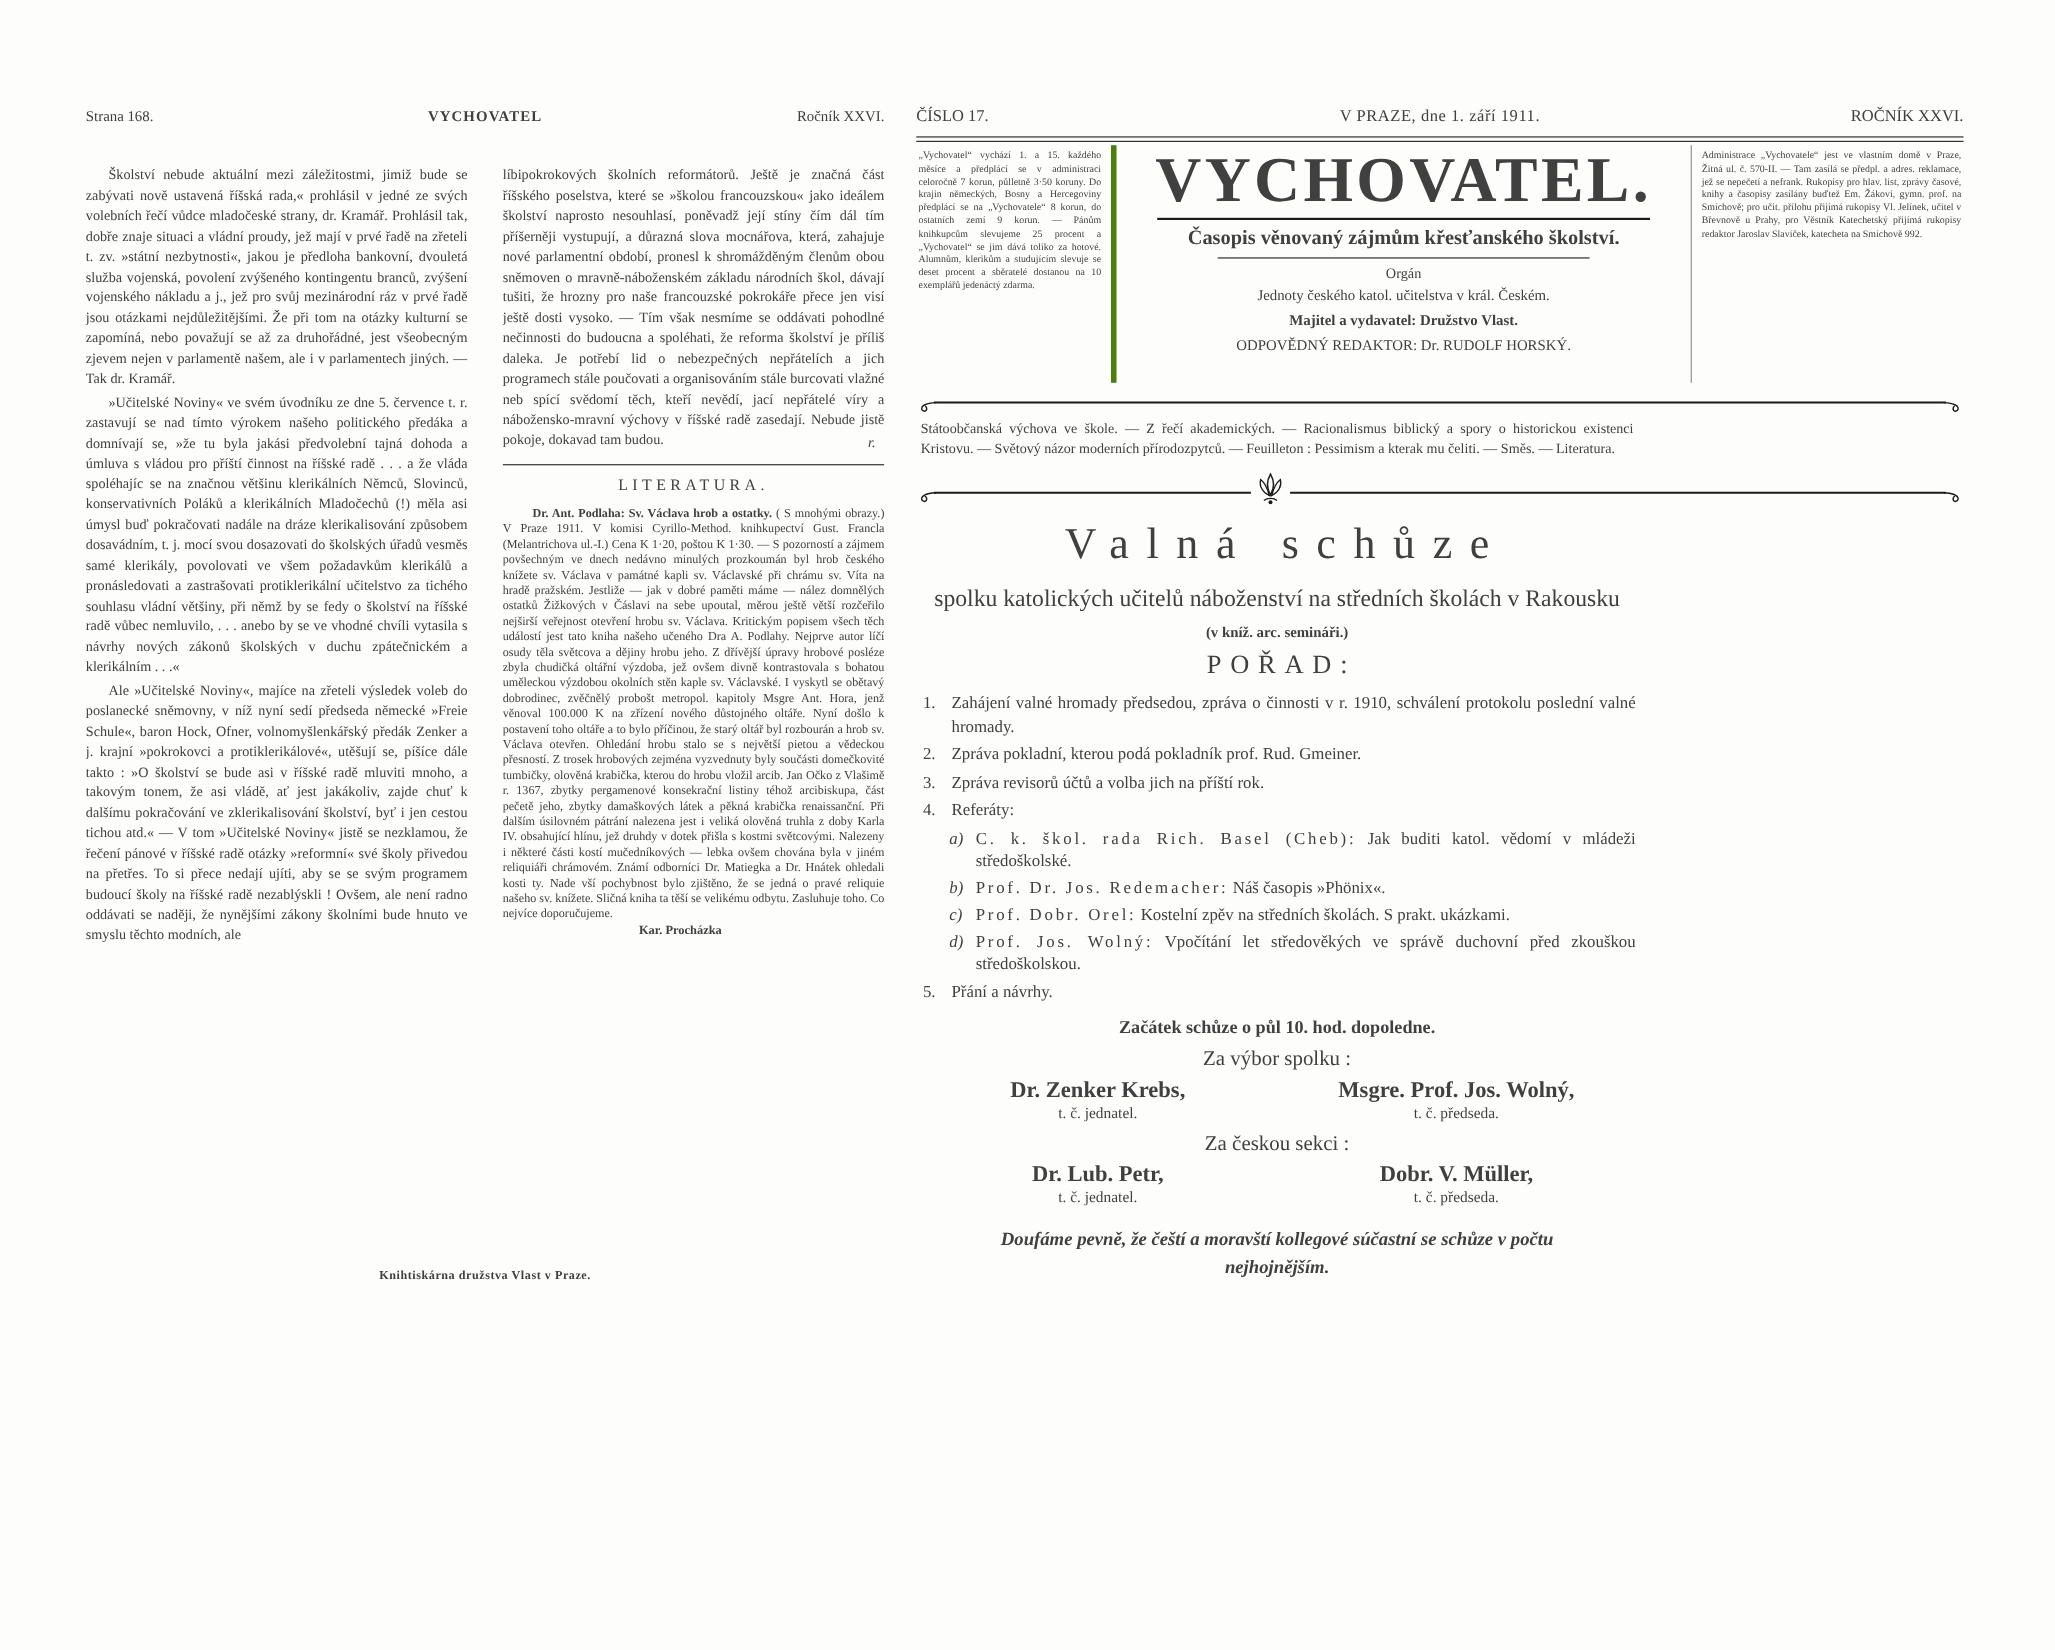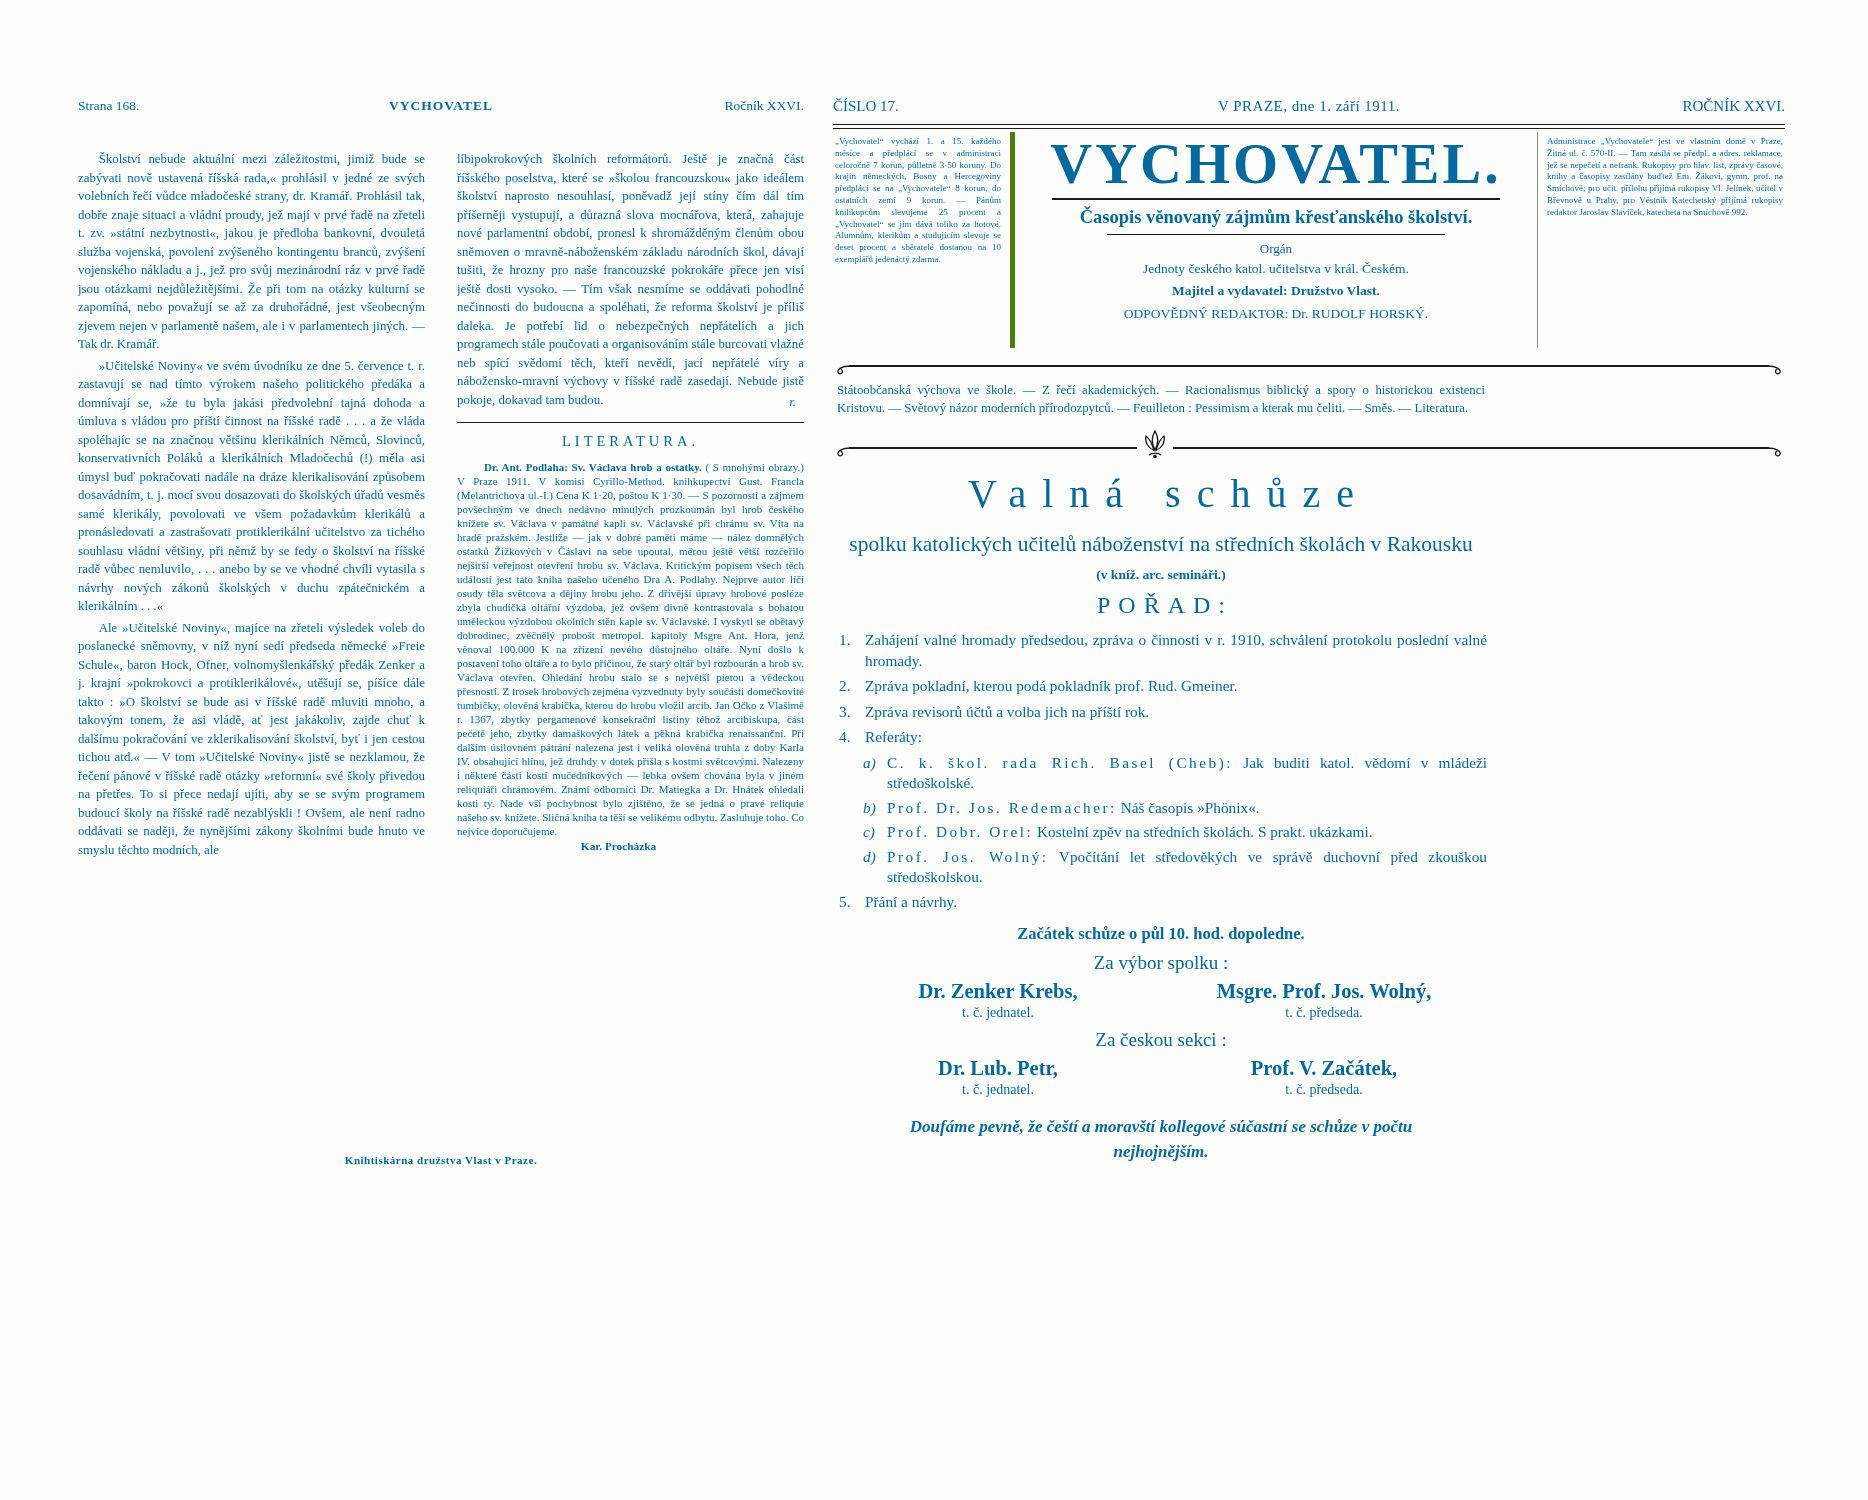--- a/index.html
+++ b/index.html
@@ -1,18 +1,18 @@
 <!DOCTYPE html>
 <html><head>
 <meta charset="utf-8">
 <style>
   html,body { margin:0; padding:0; background:#ffffff; }
   .canvas {
     position:relative; width:1868px; height:1500px;
-    background:#fdfdfb; color:#0369a1; overflow:hidden;
+    background:#fdfdfb; color:#404040; overflow:hidden;
     font-family:"Liberation Serif","DejaVu Serif",serif;
   }
   .page { position:absolute; }
   .page-left  { left:78px;  top:98px; width:726px; height:1085px; }
   .page-right { left:833px; top:98px; width:952px; height:1120px; }
 
   
   .pg-head { display:flex; align-items:baseline; font-size:13.5px; }
   .pg-head span { flex:1; }
   .ph-l { text-align:left; }
@@ -242,21 +242,21 @@
         </div>
       </div>
 
       <div class="ann-group-head">Za českou sekci :</div>
       <div class="persons">
         <div class="person">
           <div class="p-name">Dr. Lub. Petr,</div>
           <div class="p-role">t. č. jednatel.</div>
         </div>
         <div class="person">
-          <div class="p-name">Prof. V. Začátek,</div>
+          <div class="p-name">Dobr. V. Müller,</div>
           <div class="p-role">t. č. předseda.</div>
         </div>
       </div>
 
       <div class="ann-closing">Doufáme pevně, že čeští a moravští kollegové súčastní se schůze v počtu nejhojnějším.</div>
     </div>
   </section>
 
 </div>
 

